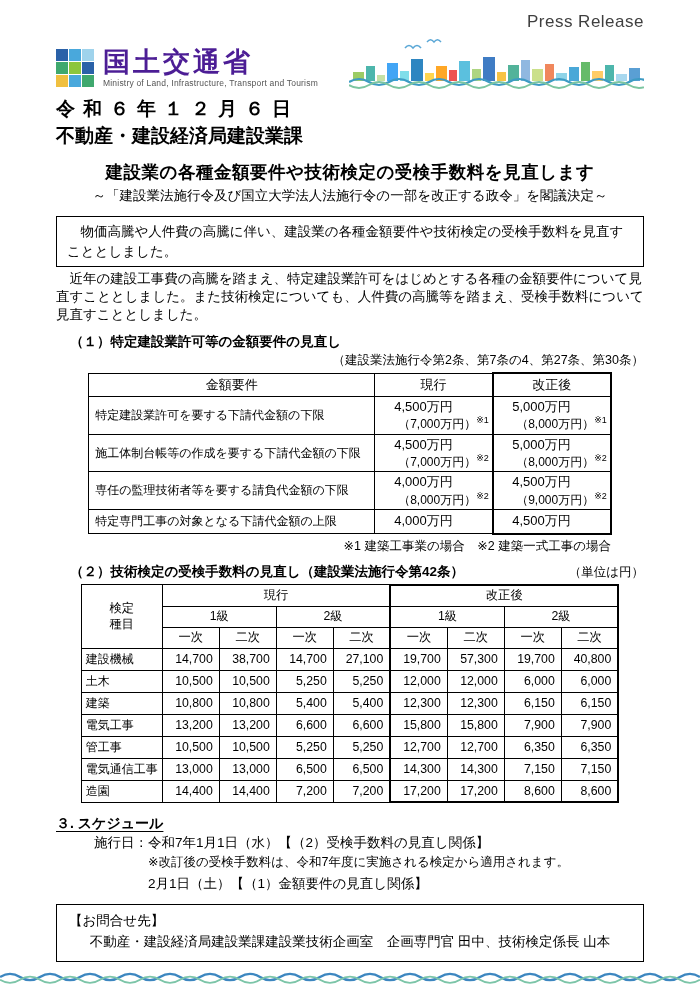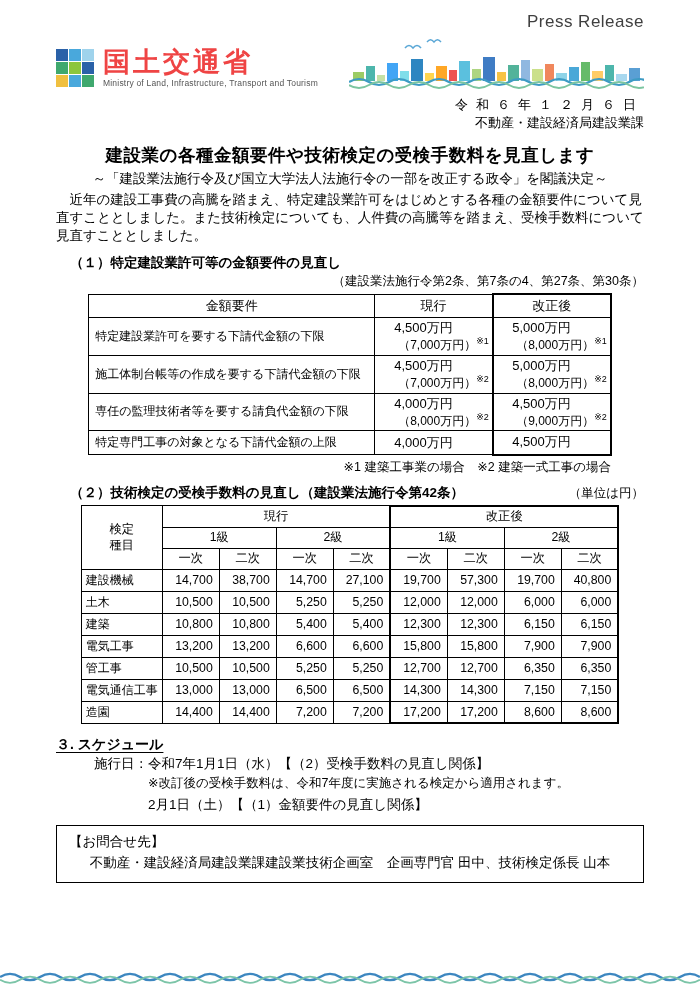--- a/index.html
+++ b/index.html
@@ -9,25 +9,25 @@
     font-family:"Liberation Sans","DejaVu Sans",sans-serif;
     color:#000;
   }
   .page { position:relative; width:700px; height:989px; padding:12px 56px 0 56px; }
 
   
   .press-release { text-align:right; font-size:17px; color:#3f3f3f; letter-spacing:0.5px; margin-bottom:2px; }
   .header-row { display:flex; justify-content:space-between; align-items:flex-end; height:54px; }
   .logo-block { display:flex; align-items:center; gap:9px; }
   .logo-mark { width:38px; height:38px; flex:0 0 auto; }
-  .ministry-ja { font-size:27px; font-weight:bold; color:#ef4444; letter-spacing:3px; line-height:1.05; }
+  .ministry-ja { font-size:27px; font-weight:bold; color:#4c1d95; letter-spacing:3px; line-height:1.05; }
   .ministry-en { font-size:8.5px; color:#555; margin-top:2px; letter-spacing:0.2px; }
   .cityscape { width:295px; height:56px; margin-bottom:-4px; }
 
-  .date-block { text-align:right; font-size:13px; margin-top:8px; line-height:1.4; }
+  .date-block { text-align:left; font-size:19px; margin-top:8px; line-height:1.4;font-weight:bold; }
   .date { letter-spacing:8px; }
 
   .title { font-size:17.5px; font-weight:bold; text-align:center; margin-top:11px; letter-spacing:0.5px; }
   .subtitle { font-size:13.5px; text-align:center; margin-top:3px; }
 
   .lead-box { border:1.5px solid #000; margin-top:11px; padding:5px 10px; font-size:13.5px; line-height:1.45; }
 
   .sec-heading { font-size:14px; font-weight:bold; text-decoration:underline; text-underline-offset:3px; margin-top:12px; }
   .body-text { font-size:13.5px; line-height:1.33; margin-top:3px; }
 
@@ -139,20 +139,23 @@
   </div>
 
   <div class="date-block">
     <div class="date">令和６年１２月６日</div>
     <div class="dept">不動産・建設経済局建設業課</div>
   </div>
 
   <h1 class="title">建設業の各種金額要件や技術検定の受検手数料を見直します</h1>
   <div class="subtitle">～「建設業法施行令及び国立大学法人法施行令の一部を改正する政令」を閣議決定～</div>
 
+  <div class="lead-box">
+    <p class="lead-text">　物価高騰や人件費の高騰に伴い、建設業の各種金額要件や技術検定の受検手数料を見直すこととしました。</p>
+  </div>
 
   <p class="body-text">　近年の建設工事費の高騰を踏まえ、特定建設業許可をはじめとする各種の金額要件について見直すこととしました。また技術検定についても、人件費の高騰等を踏まえ、受検手数料について見直すこととしました。</p>
 
 
   <div class="caption-row">
     <div class="sub-caption">（１）特定建設業許可等の金額要件の見直し</div>
   </div>
   <div class="law-note">（建設業法施行令第2条、第7条の4、第27条、第30条）</div>
 
   <table class="amount">

